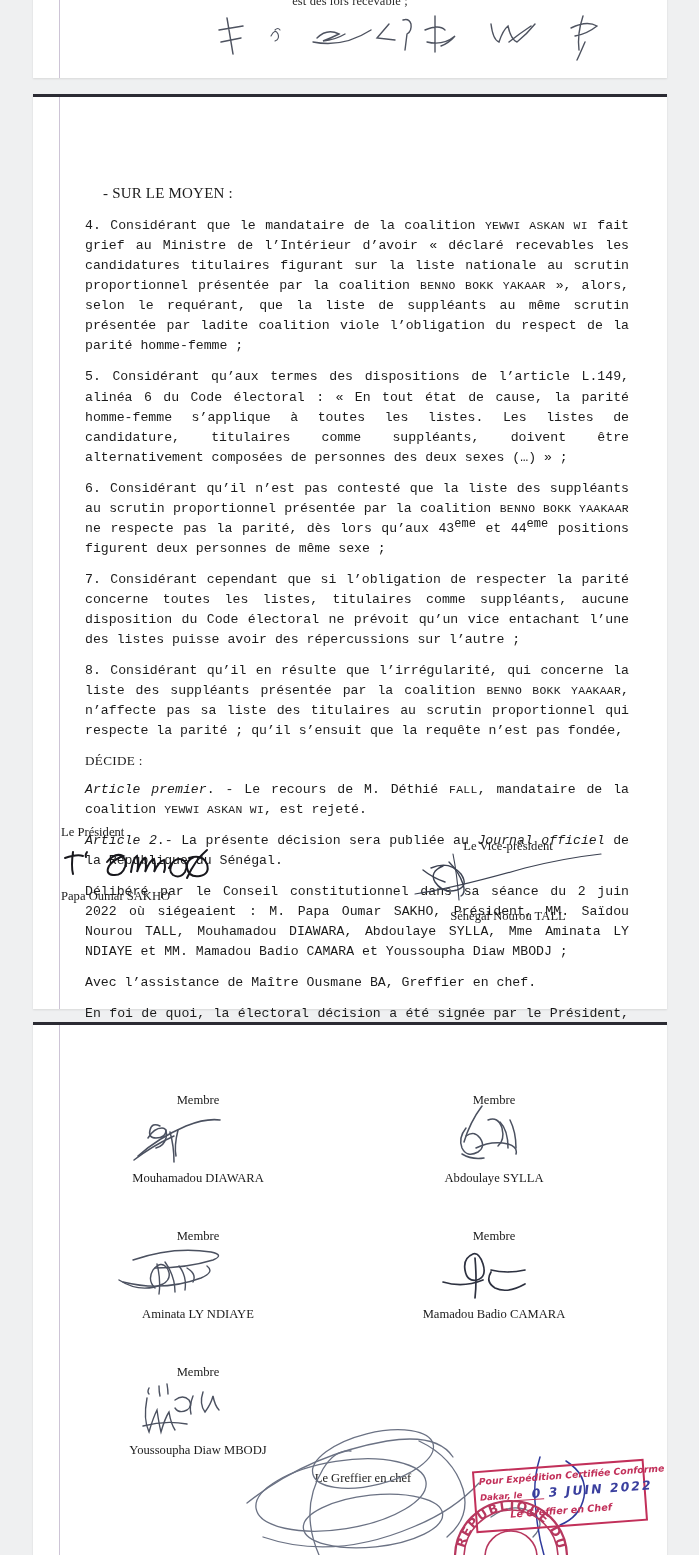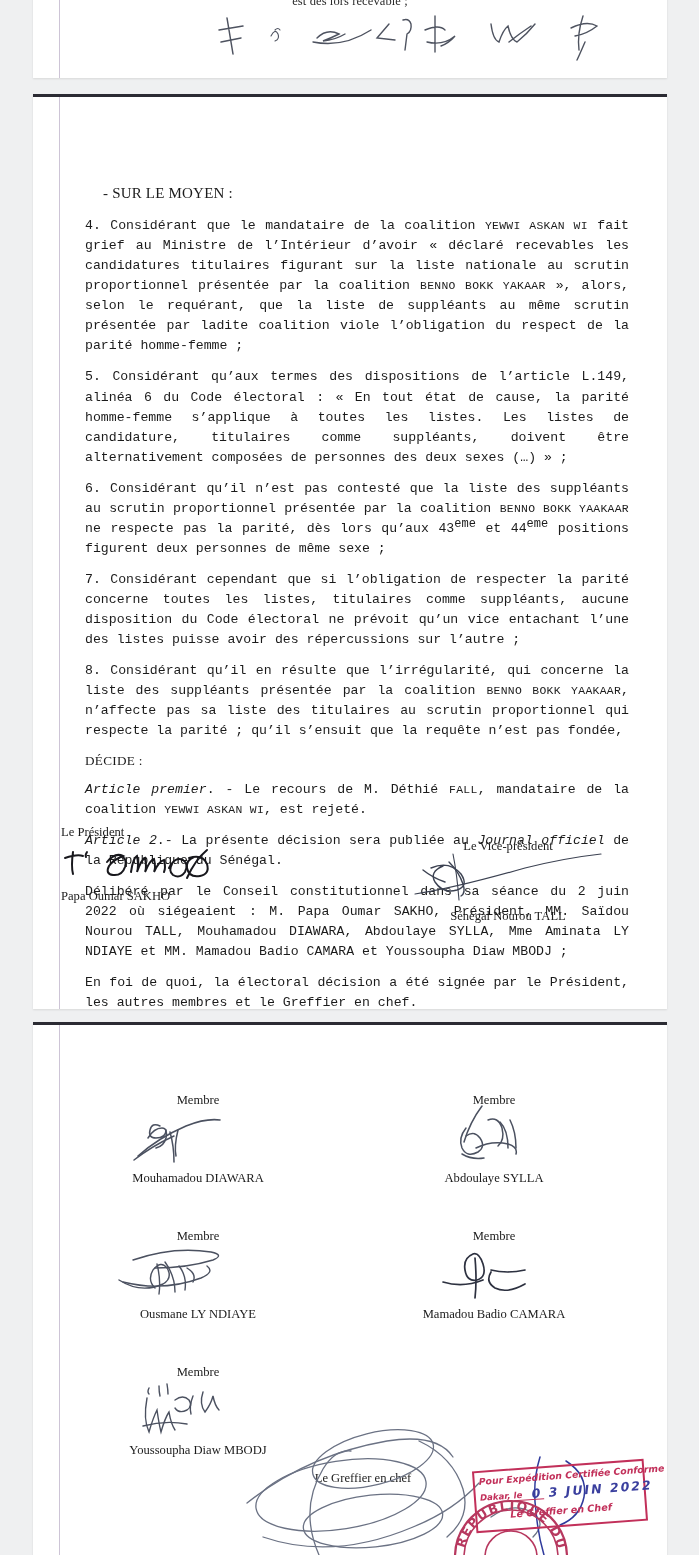--- a/index.html
+++ b/index.html
@@ -215,20 +215,21 @@
     <p class="para">8. Considérant qu’il en résulte que l’irrégularité, qui concerne la liste des suppléants présentée par la coalition <span class="smallcaps">BENNO BOKK YAAKAAR</span>, n’affecte pas sa liste des titulaires au scrutin proportionnel qui respecte la parité&nbsp;; qu’il s’ensuit que la requête n’est pas fondée,</p>
 
     <div class="decide">DÉCIDE :</div>
 
     <p class="para"><span class="art-label">Article premier</span>. - Le recours de M. Déthié <span class="smallcaps">FALL</span>, mandataire de la coalition <span class="smallcaps">YEWWI ASKAN WI</span>, est rejeté.</p>
 
     <p class="para"><span class="art-label">Article 2</span>.- La présente décision sera publiée au <span class="art-label">Journal officiel</span> de la République du Sénégal.</p>
 
     <p class="para">Délibéré par le Conseil constitutionnel dans sa séance du 2 juin 2022 où siégeaient : M. Papa Oumar SAKHO, Président, MM. Saïdou Nourou TALL, Mouhamadou DIAWARA, Abdoulaye SYLLA, Mme Aminata LY NDIAYE et MM. Mamadou Badio CAMARA et Youssoupha Diaw MBODJ ;</p>
 
+    <p class="para block-tight">Avec l’assistance de Maître Ousmane BA, Greffier en chef.</p>
 
     <p class="para">En foi de quoi, la électoral décision a été signée par le Président, les autres membres et le Greffier en chef.</p>
   </div>
 
   <div class="sig-cell" style="left:28px; top:728px; width:210px; text-align:left;">
     <div class="sig-title">Le Président</div>
     <div class="sig-ink" style="height:44px; text-align:left;">
       <svg width="200" height="44" viewBox="0 0 200 44" fill="none" stroke="#17171c" stroke-width="2" stroke-linecap="round" style="margin:0;">
         <path d="M12 10 q-2 14 0 22 M4 16 q12 -4 18 -2 M26 10 q-2 3 -1 5"></path>
         <path d="M46 20 q8 -10 16 -6 q-10 4 -14 10 q-4 8 4 9 q9 1 12 -8 q2 -7 -2 -10"></path>
@@ -295,21 +296,21 @@
       <svg width="190" height="58" viewBox="0 0 190 58" fill="none" stroke="#4b5160" stroke-width="1.4" stroke-linecap="round">
         <path d="M30 14 q40 -14 78 -8 q14 3 2 8 q-26 8 -58 8"></path>
         <path d="M16 34 q22 14 44 4 q10 -6 4 -16 q-6 -8 -14 2 q-6 10 2 18"></path>
         <path d="M54 18 q4 16 2 30"></path>
         <path d="M62 16 q10 14 10 30"></path>
         <path d="M76 20 q8 10 6 24"></path>
         <path d="M20 36 q40 10 78 -4 q14 -6 6 -12"></path>
         <path d="M84 22 q10 6 6 14"></path>
       </svg>
     </div>
-    <div class="sig-name">Ousmane LY NDIAYE</div>
+    <div class="sig-name">Aminata LY NDIAYE</div>
   </div>
 
   <div class="sig-cell" style="left:346px; top:204px; width:230px;">
     <div class="sig-title">Membre</div>
     <div class="sig-ink">
       <svg width="190" height="58" viewBox="0 0 190 58" fill="none" stroke="#2d3140" stroke-width="1.7" stroke-linecap="round">
         <path d="M74 8 q-10 4 -8 16 q2 12 12 10 q10 -3 6 -16 q-4 -12 -10 -10"></path>
         <path d="M76 12 q2 22 0 40"></path>
         <path d="M44 36 q20 6 40 -2"></path>
         <path d="M92 24 q16 4 34 0 M92 26 q-6 10 4 16 q12 6 30 -4"></path>

